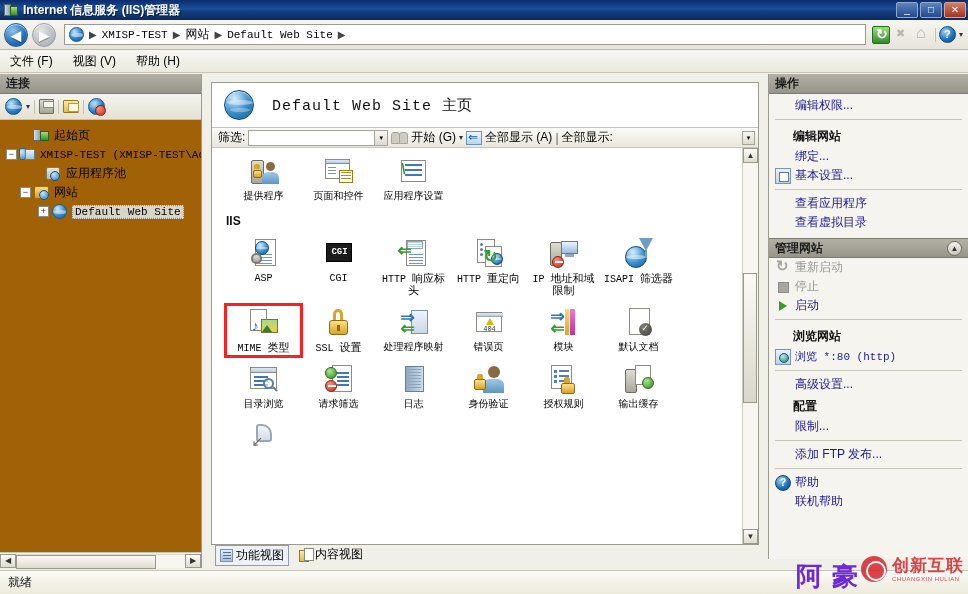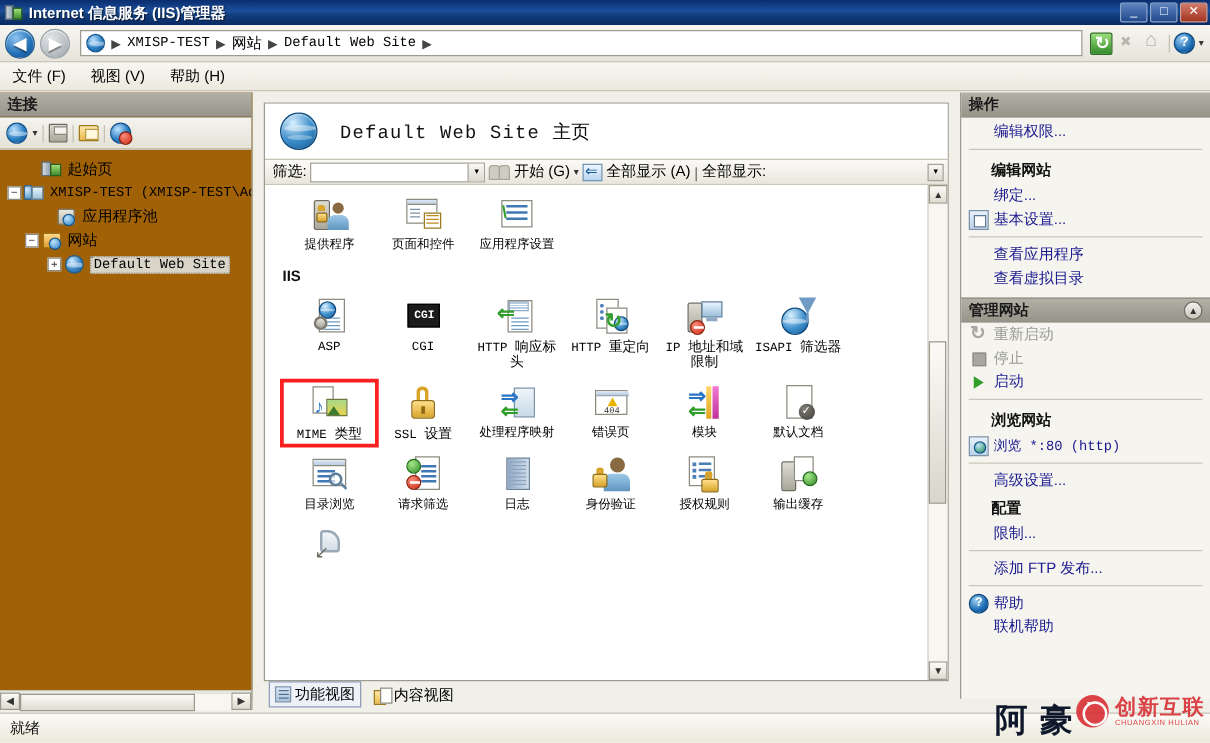--- a/index.html
+++ b/index.html
@@ -318,21 +318,21 @@
   .vscroll {
     width:16px; flex:none; background:#f2f1ea; border-left:1px solid #cdcac0;
     display:flex; flex-direction:column;
   }
   .vs-btn{height:15px;flex:none;background:linear-gradient(to bottom,#fbfaf6,#dedcd0);border:1px solid #9b998d;
           font-size:8px;line-height:13px;text-align:center;color:#333;}
   .vs-track{flex:1 1 auto;position:relative;background:#f7f6f1;}
   .vs-thumb{position:absolute;left:0;top:110px;width:14px;height:130px;background:linear-gradient(to bottom,#fbfaf6,#d9d7cb);border:1px solid #9b998d;}
 
   .viewtabs {
-    position:absolute; left:215px; top:545px; display:flex; align-items:flex-end; gap:6px;
+    position:absolute; left:215px; top:545px; display:flex; align-items:flex-start; gap:6px;
   }
   .vtab {
     display:flex;align-items:center;gap:3px;padding:1px 4px;font-size:12px;white-space:nowrap;
   }
   .vtab.active { border:1px solid #8e9cb5; background:#eef2f8; }
   .vt-ic1{width:13px;height:13px;background:linear-gradient(to bottom,#dfe9f5,#a9c2da);border:1px solid #7b93ab;position:relative;}
   .vt-ic1:after{content:"";position:absolute;left:2px;top:2px;width:8px;height:1px;background:#52718f;box-shadow:0 3px 0 #52718f,0 6px 0 #52718f;}
   .vt-ic2{width:13px;height:13px;position:relative;}
   .vt-ic2:before{content:"";position:absolute;left:0;top:2px;width:8px;height:10px;background:linear-gradient(to bottom,#ffe9a8,#e8b84b);border:1px solid #9c7a1e;}
   .vt-ic2:after{content:"";position:absolute;left:5px;top:0px;width:8px;height:11px;background:#fff;border:1px solid #8d8b80;}
@@ -397,21 +397,21 @@
   }
   .wm-circ:after{content:"";position:absolute;left:5px;top:5px;width:16px;height:16px;border-radius:50%;
     background:#d7242a;border:2px solid #fff;}
   .wm-circ:before{content:"";position:absolute;left:7px;top:6px;width:13px;height:13px;
     color:#fff;font-size:12px;font-weight:bold;}
   .wm-x{position:absolute;left:8px;top:4px;color:#fff;font-size:15px;font-weight:bold;line-height:1;}
   .wm-txt{display:flex;flex-direction:column;line-height:1;}
   .wm-t1{font-size:17px;font-weight:bold;color:#d7242a;letter-spacing:1px;}
   .wm-t2{font-size:6px;color:#d7242a;letter-spacing:.5px;margin-top:2px;}
   .wm-ghost{
-    position:absolute; right:100px; bottom:0px; font-size:26px; color:#0f172a;
+    position:absolute; right:100px; bottom:0px; font-size:26px; color:#6d28d9;
     letter-spacing:10px; font-weight:bold;
   }
 </style>
 </head>
 <body>
 
 <div id="app">
 
   <div class="titlebar">
     <div class="ticon">

